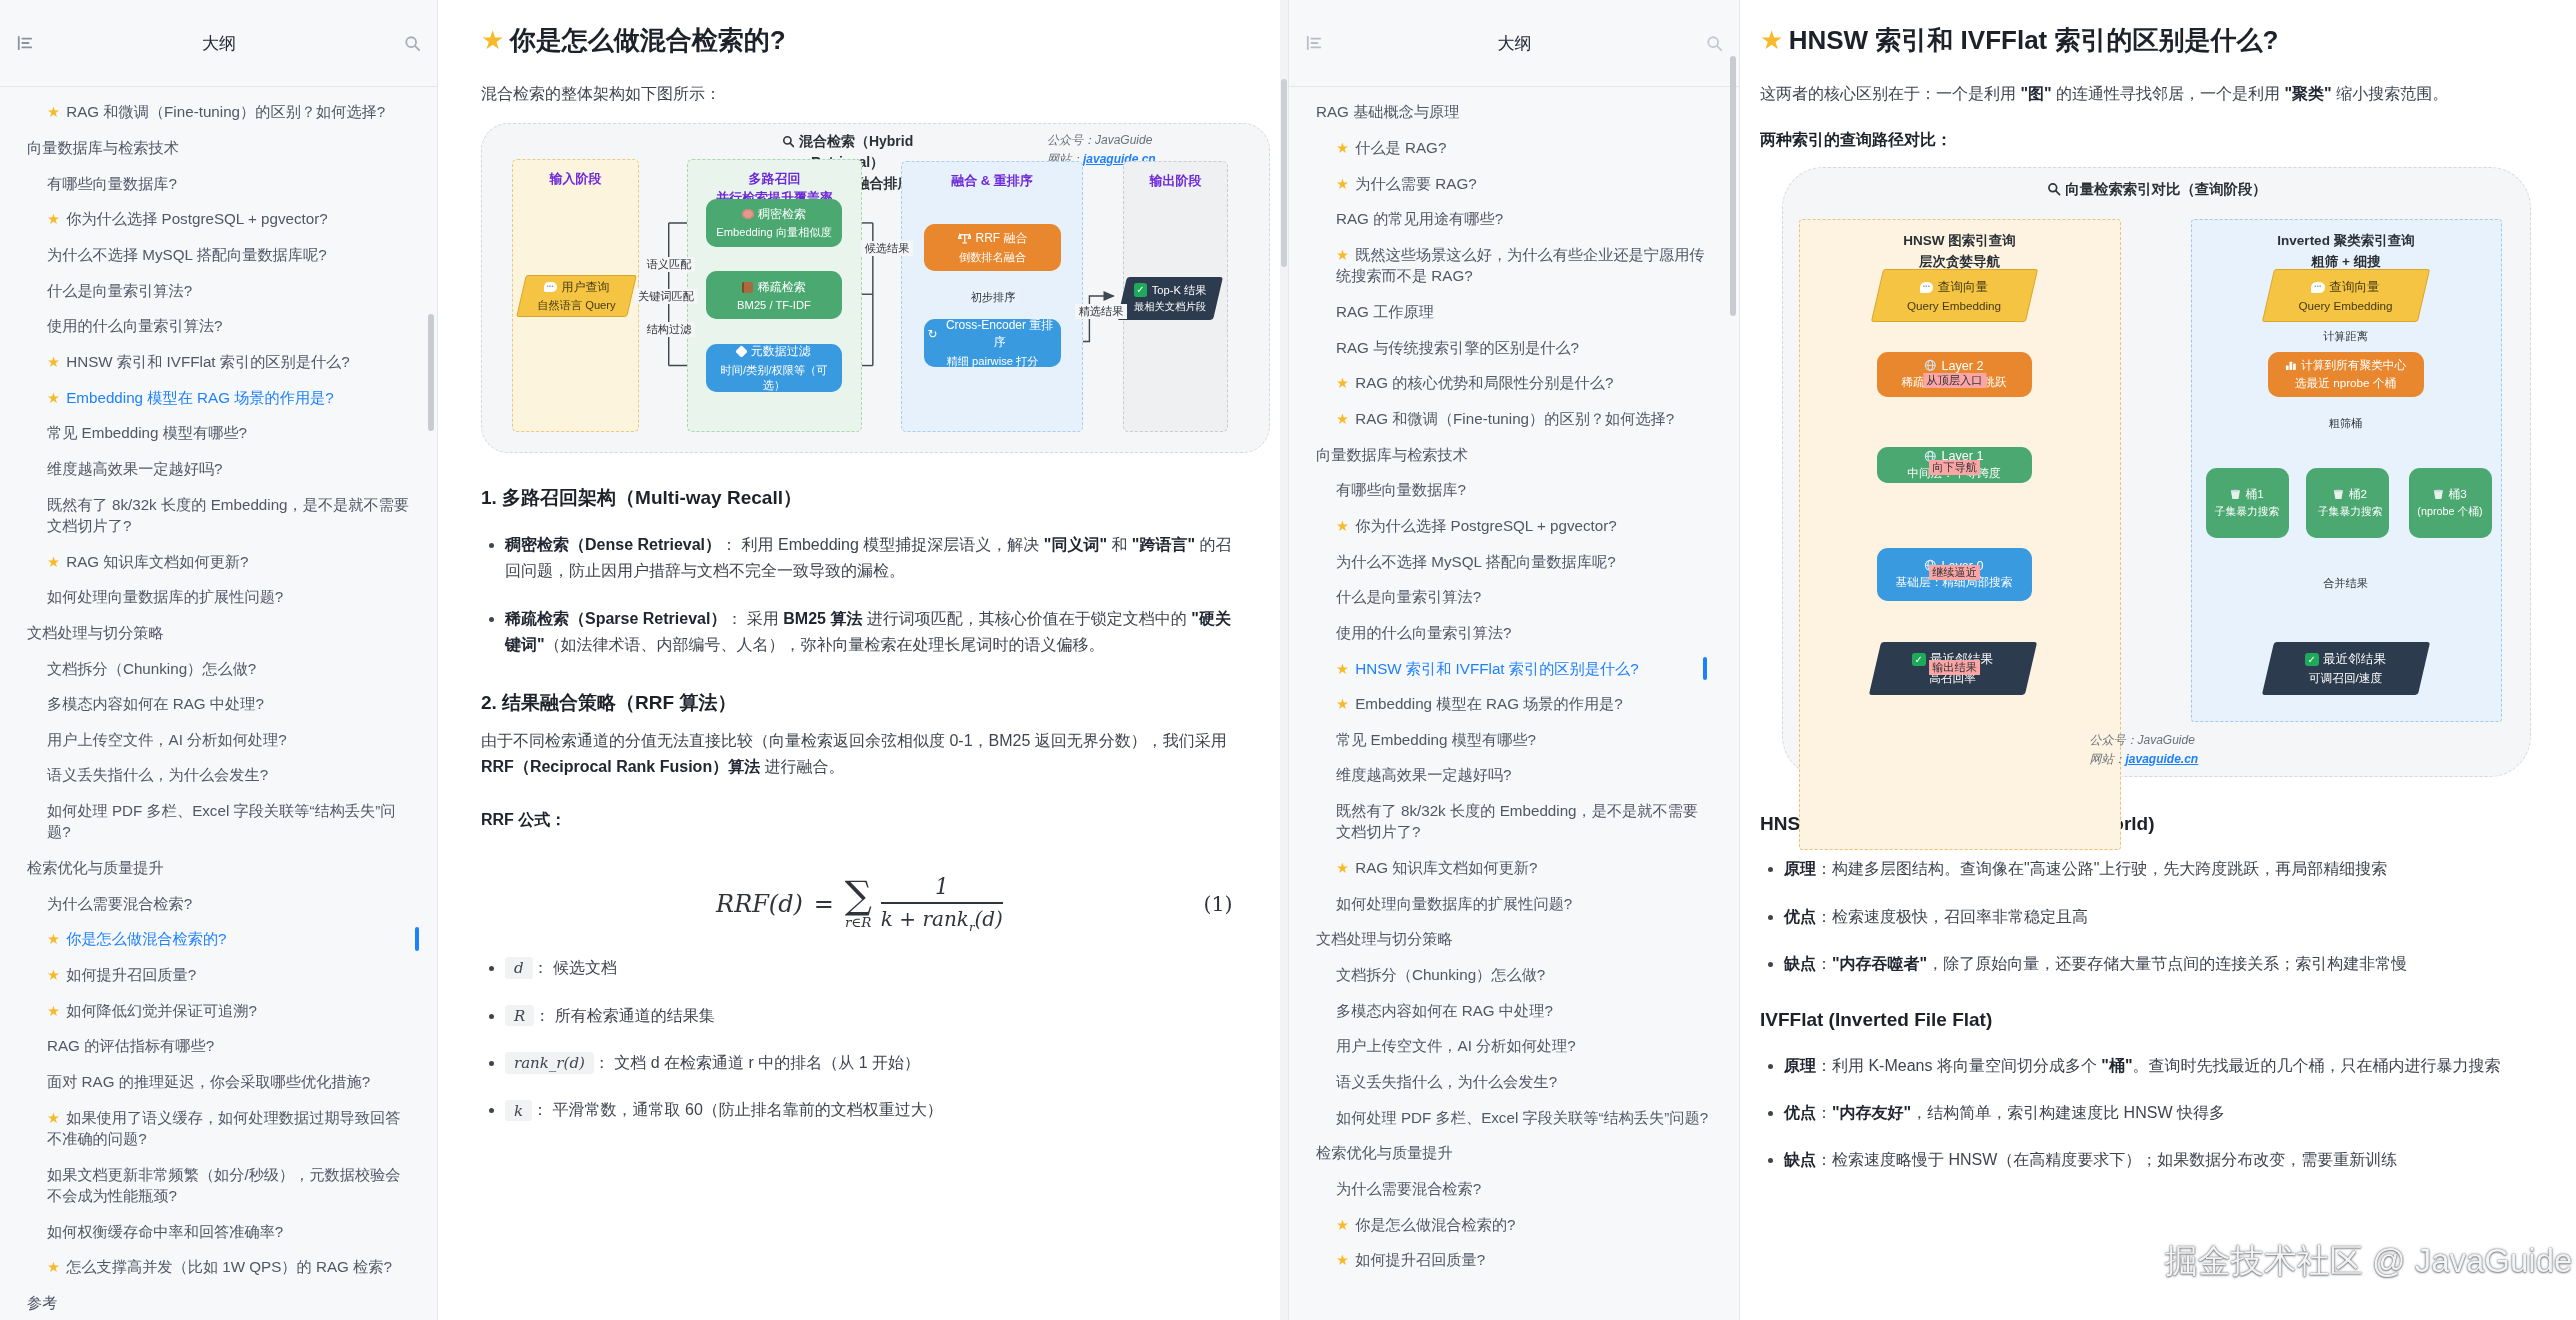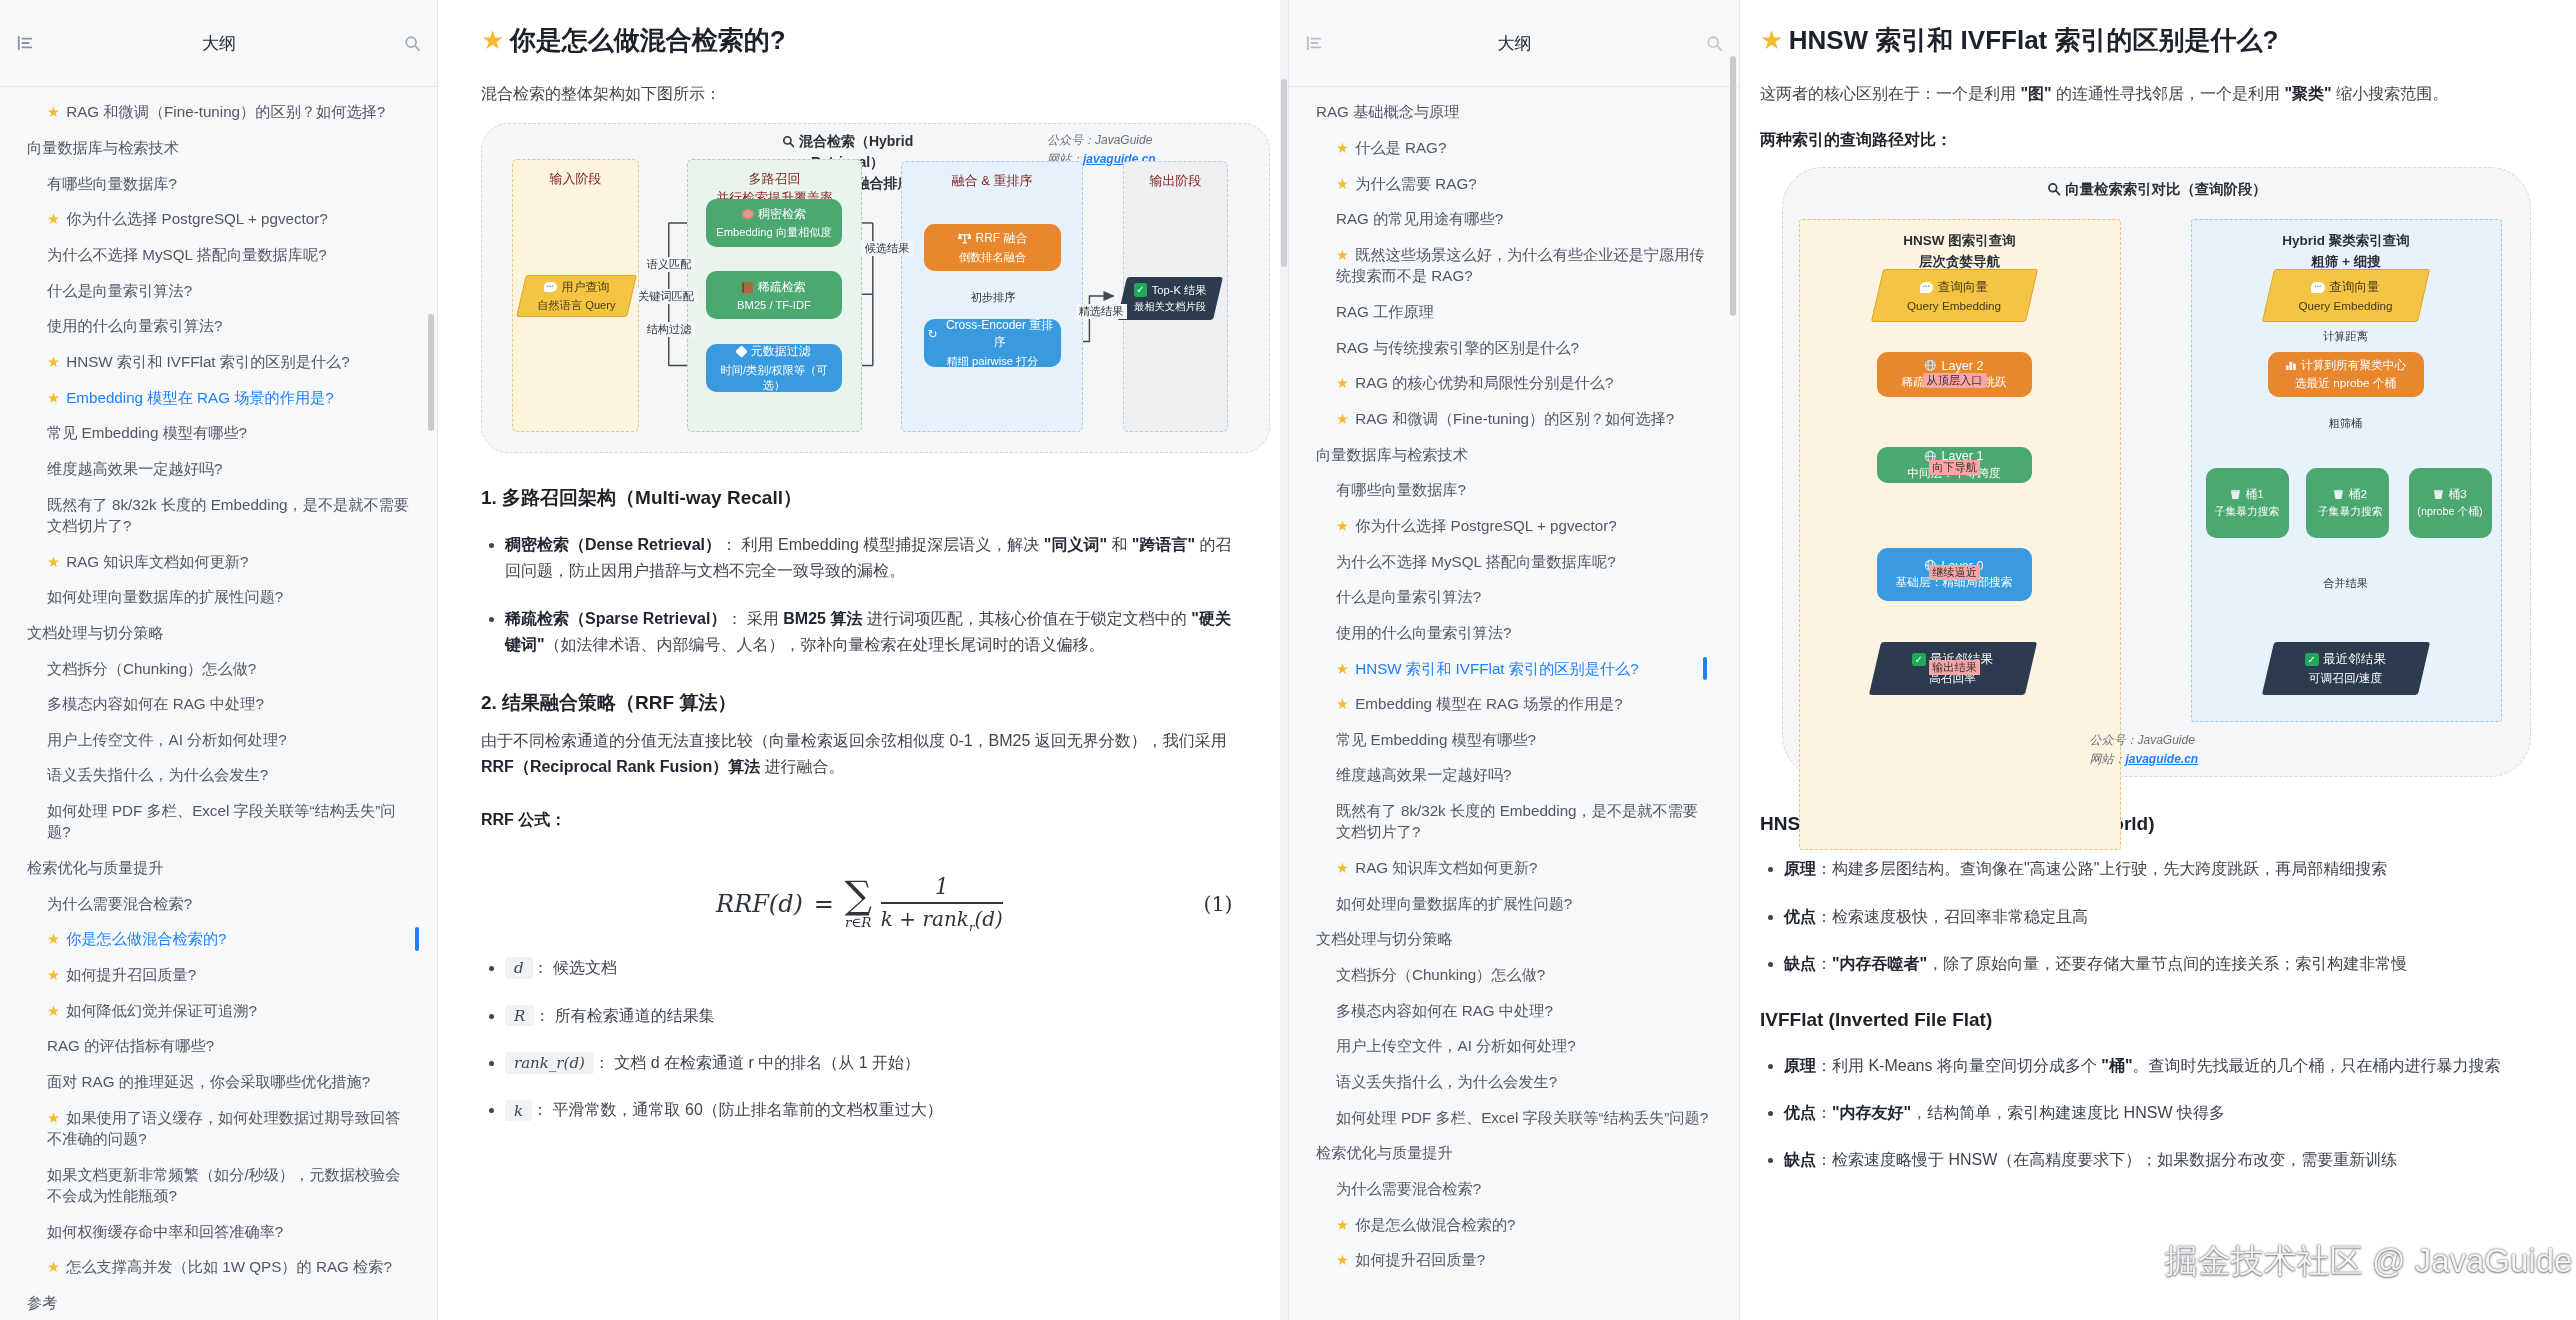--- a/index.html
+++ b/index.html
@@ -54,21 +54,21 @@
   .f-den sub{font-size:11.7px;}
   .eqno{position:absolute;right:5.4px;top:50%;transform:translateY(-50%);font-style:normal;font-size:20.6px;}
   
   .figwrap{position:relative;background:#f5f6f7;border:1.8px dashed #d4d8dd;box-sizing:border-box;margin:0;}
   .edges{position:absolute;left:0;top:0;width:100%;height:100%;}
   .fig-title{position:absolute;text-align:center;font-weight:bold;color:#2b3036;font-size:14px;line-height:1.5;}
   .fig-title .mag{vertical-align:-1.8px;margin-right:4.5px;}
   .brand{position:absolute;font-size:12px;font-style:italic;color:#6b7078;line-height:1.55;}
   .blink{color:#1e80ff;font-weight:bold;text-decoration:underline;cursor:pointer;}
   .sec{position:absolute;border-radius:5.4px;border:1.8px dashed;box-sizing:border-box;}
-  .sec-label{font-weight:normal;font-size:13px;color:#7f1d1d;text-align:center;margin-top:9px;line-height:1.5;}
+  .sec-label{font-weight:bold;font-size:13px;color:#6d28d9;text-align:center;margin-top:9px;line-height:1.5;}
   .nd{position:absolute;border-radius:10.8px;display:flex;flex-direction:column;align-items:center;justify-content:center;
      text-align:center;color:#fff;box-sizing:border-box;padding:1.8px 3.6px;}
   .nd .nl1{font-size:12px;display:flex;align-items:center;justify-content:center;gap:4.5px;}
   .nd .nl2{font-size:11.2px;margin-top:2.7px;}
   .green{background:#4aa870;}
   .bluend{background:#3a9ae0;}
   .orange{background:#e8872e;}
   .para{background:none!important;}
   .para::before{content:"";position:absolute;inset:0;transform:skewX(-13deg);border-radius:2.7px;z-index:0;}
   .para>*{position:relative;z-index:1;}
@@ -658,21 +658,21 @@
       <div><svg class="mag" width="13.5" height="13.5" viewBox="0 0 14 14">
             <circle cx="6" cy="6" r="4" fill="none" stroke="#33373d" stroke-width="1.8"></circle>
             <path d="M9 9 L13 13" stroke="#33373d" stroke-width="1.8" stroke-linecap="round"></path>
           </svg><span>向量检索索引对比（查询阶段）</span></div>
     </div>
 
     <div class="col col-h" style="left:16px;top:51px;width:322px;height:631px;">
       <div class="col-label"><span>HNSW 图索引查询</span><br><span>层次贪婪导航</span></div>
     </div>
     <div class="col col-i" style="left:408px;top:51px;width:311px;height:503px;">
-      <div class="col-label"><span>Hybrid 聚类索引查询</span><br><span>粗筛 + 细搜</span></div>
+      <div class="col-label"><span>Inverted 聚类索引查询</span><br><span>粗筛 + 细搜</span></div>
     </div>
 
     <div class="nd para para-y" style="left:94px;top:101px;width:155px;height:53px;">
       <div class="nl1">
           <span class="ic ic-chat">⋯</span>
           <span>查询向量</span>
         </div>
       <div class="nl2">Query Embedding</div>
     </div>
     <div class="nd orange" style="left:94px;top:184px;width:155px;height:45px;">

